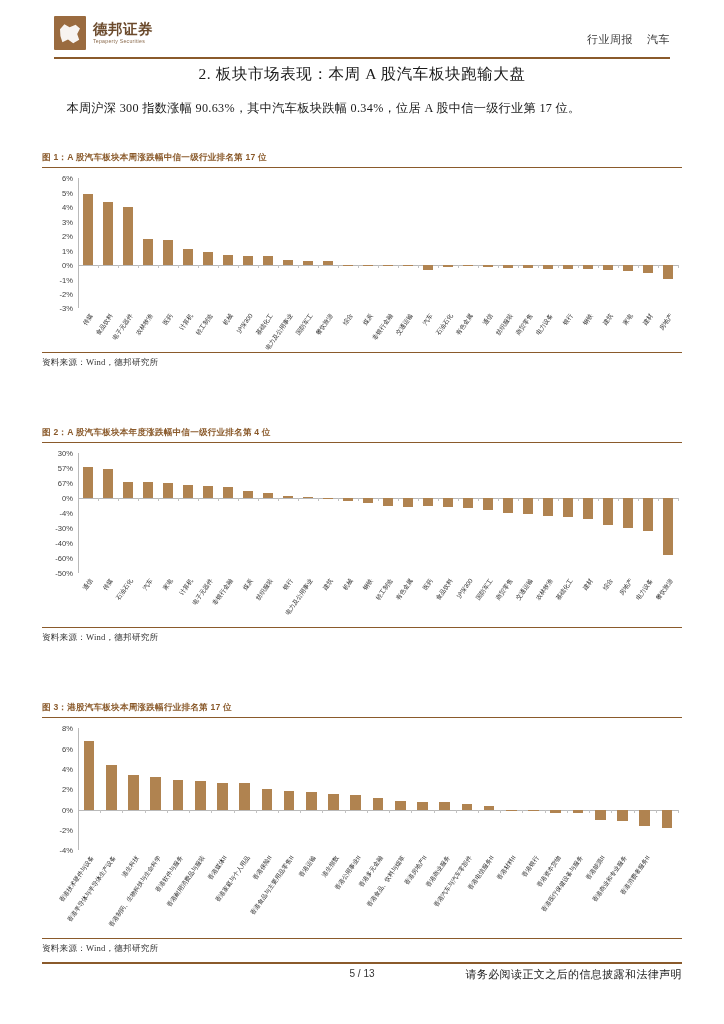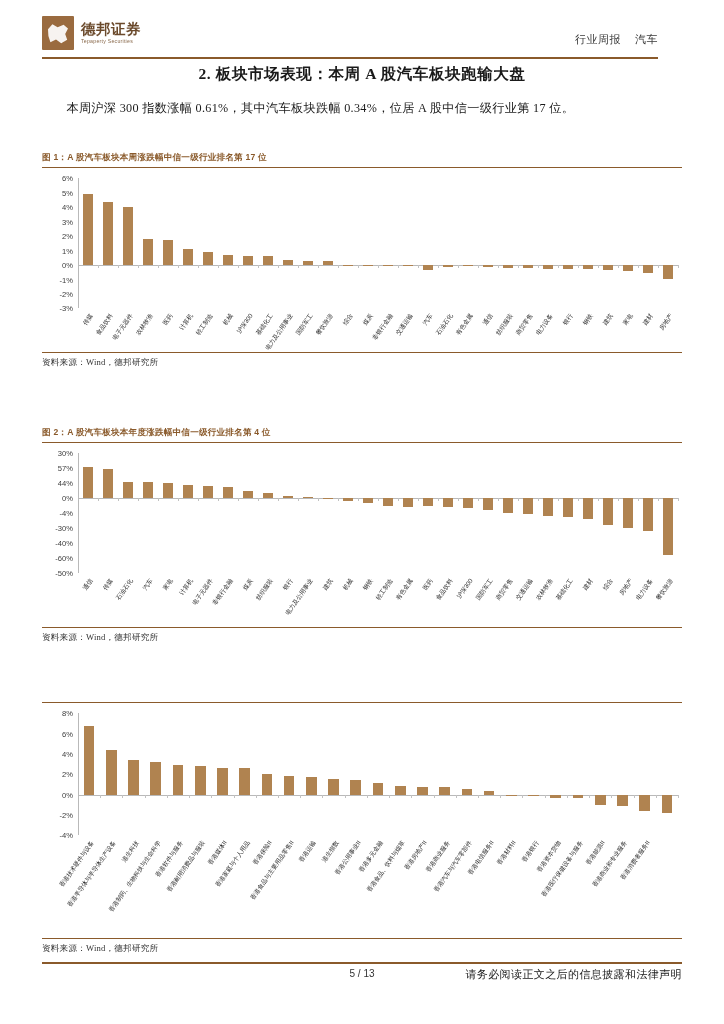--- a/index.html
+++ b/index.html
@@ -1,37 +1,37 @@
 <!DOCTYPE html>
 <html><head>
 <meta charset="utf-8">
 <style>
   html,body{margin:0;padding:0;background:#ffffff;}
   body{width:724px;height:1024px;font-family:"Liberation Serif",serif;color:#231f20;position:relative;overflow:hidden;}
 
   .page{position:relative;width:724px;height:1024px;}
 
   
-  .hdr{position:absolute;left:0;top:0;width:700px;height:62px;}
+  .hdr{position:absolute;left:12px;top:0;width:700px;height:62px;}
   .logo-wrap{position:absolute;left:42px;top:16px;display:flex;align-items:center;gap:7px;}
   .logo-mark{width:32px;height:34px;background:#9a6b3f;position:relative;border-radius:1px;}
   .logo-mark:after{content:"";position:absolute;left:6px;top:7px;width:20px;height:21px;
      background:#fff;clip-path:polygon(0% 30%,22% 6%,48% 20%,78% 8%,100% 26%,86% 52%,96% 80%,66% 96%,40% 78%,12% 92%,2% 62%);
      opacity:.92;}
   .logo-txt{line-height:1;}
   .logo-cn{font-family:"Liberation Sans",sans-serif;font-weight:bold;font-size:14.5px;color:#6b4a2c;letter-spacing:.5px;}
   .logo-en{font-family:"Liberation Sans",sans-serif;font-size:5.2px;color:#8a6a4c;letter-spacing:.25px;margin-top:3px;}
 
   .hdr-right{position:absolute;right:42px;top:32px;font-size:11px;color:#3a3a3a;letter-spacing:.5px;}
   .hdr-right span{margin-left:14px;}
   .hdr-rule{position:absolute;left:42px;right:42px;top:57px;height:2px;background:#8a5a2b;}
 
   
   .sec-title{position:absolute;left:0;right:0;top:64px;text-align:center;
-     font-family:"Liberation Serif",serif;font-weight:bold;font-size:15.5px;color:#1a1a1a;letter-spacing:.6px;}
+     font-family:"Liberation Serif",serif;font-weight:normal;font-size:15.5px;color:#1a1a1a;letter-spacing:.6px;}
 
   .para{position:absolute;left:42px;right:42px;top:98px;font-size:12.2px;line-height:21px;text-indent:2em;color:#1a1a1a;letter-spacing:.3px;}
 
   
   .fig{position:absolute;left:42px;width:640px;}
   .fig-cap{font-family:"Liberation Sans",sans-serif;font-weight:bold;font-size:8.6px;color:#8a5a2b;letter-spacing:.2px;padding-bottom:3px;}
   .fig-rule{height:1.4px;background:#8a5a2b;}
   .fig-src-rule{height:1px;background:#8a5a2b;}
   .fig-src{font-size:8.6px;color:#333;padding-top:4px;letter-spacing:.2px;}
 
@@ -68,21 +68,21 @@
         <div class="logo-en">Tepaperty Securities</div>
       </div>
     </div>
     <div class="hdr-right">
       <span>行业周报</span><span>汽车</span>
     </div>
     <div class="hdr-rule"></div>
   </div>
 
   <div class="sec-title">2. 板块市场表现：本周 A 股汽车板块跑输大盘</div>
-  <div class="para">本周沪深 300 指数涨幅 0.61%，其中汽车板块跌幅 0.34%，位居 A 股中信一级行业第 17 位。</div>
+  <div class="para">本周沪深 300 指数涨幅 90.63%，其中汽车板块跌幅 0.34%，位居 A 股中信一级行业第 17 位。</div>
 
   <div id="figures">
       <div class="fig" style="top: 152px;">
         <div class="fig-cap">图 1：A 股汽车板块本周涨跌幅中信一级行业排名第 17 位</div>
         <div class="fig-rule"></div>
         <div class="chart" style="height: 190px;">
           <div class="yaxis" style="width: 36px;">
             <div class="ytick" style="top: 10px;">6%</div>
             <div class="ytick" style="top: 24.4444px;">5%</div>
             <div class="ytick" style="top: 38.8889px;">4%</div>
@@ -192,21 +192,21 @@
         <div class="fig-src-rule"></div>
         <div class="fig-src">资料来源：Wind，德邦研究所</div>
       </div>
       <div class="fig" style="top: 427px;">
         <div class="fig-cap">图 2：A 股汽车板块本年度涨跌幅中信一级行业排名第 4 位</div>
         <div class="fig-rule"></div>
         <div class="chart" style="height: 200px;">
           <div class="yaxis" style="width: 36px;">
             <div class="ytick" style="top: 10px;">30%</div>
             <div class="ytick" style="top: 25px;">57%</div>
-            <div class="ytick" style="top: 40px;">44%</div>
+            <div class="ytick" style="top: 40px;">67%</div>
             <div class="ytick" style="top: 55px;">0%</div>
             <div class="ytick" style="top: 70px;">-4%</div>
             <div class="ytick" style="top: 85px;">-30%</div>
             <div class="ytick" style="top: 100px;">-40%</div>
             <div class="ytick" style="top: 115px;">-60%</div>
             <div class="ytick" style="top: 130px;">-50%</div>
           </div>
           <div class="axis-line" style="left: 36px; top: 10px; height: 120px; bottom: auto;"></div>
           <div class="zero" style="left: 36px; width: 600px; top: 55px;"></div>
           <div class="bar" style="left: 41.2px; top: 23.5px; width: 9.6px; height: 31.5px; background: rgb(176, 131, 80);"></div>
@@ -299,20 +299,21 @@
           <div class="bar" style="left: 621.2px; top: 55px; width: 9.6px; height: 57px; background: rgb(176, 131, 80);"></div>
           <div class="tickmark" style="left: 636px; top: 55px;"></div>
           <div class="xlab" style="left: 626px; top: 134px;"><span class="xlab-inner">餐饮旅游</span></div>
         </div>
       </div>
       <div class="fig" style="top: 627px;">
         <div class="fig-src-rule"></div>
         <div class="fig-src">资料来源：Wind，德邦研究所</div>
       </div>
       <div class="fig" style="top: 702px;">
+        <div class="fig-cap">图 3：港股汽车板块本周涨跌幅行业排名第 17 位</div>
         <div class="fig-rule"></div>
         <div class="chart" style="height: 242px;">
           <div class="yaxis" style="width: 36px;">
             <div class="ytick" style="top: 10px;">8%</div>
             <div class="ytick" style="top: 30.3333px;">6%</div>
             <div class="ytick" style="top: 50.6667px;">4%</div>
             <div class="ytick" style="top: 71px;">2%</div>
             <div class="ytick" style="top: 91.3333px;">0%</div>
             <div class="ytick" style="top: 111.667px;">-2%</div>
             <div class="ytick" style="top: 132px;">-4%</div>

